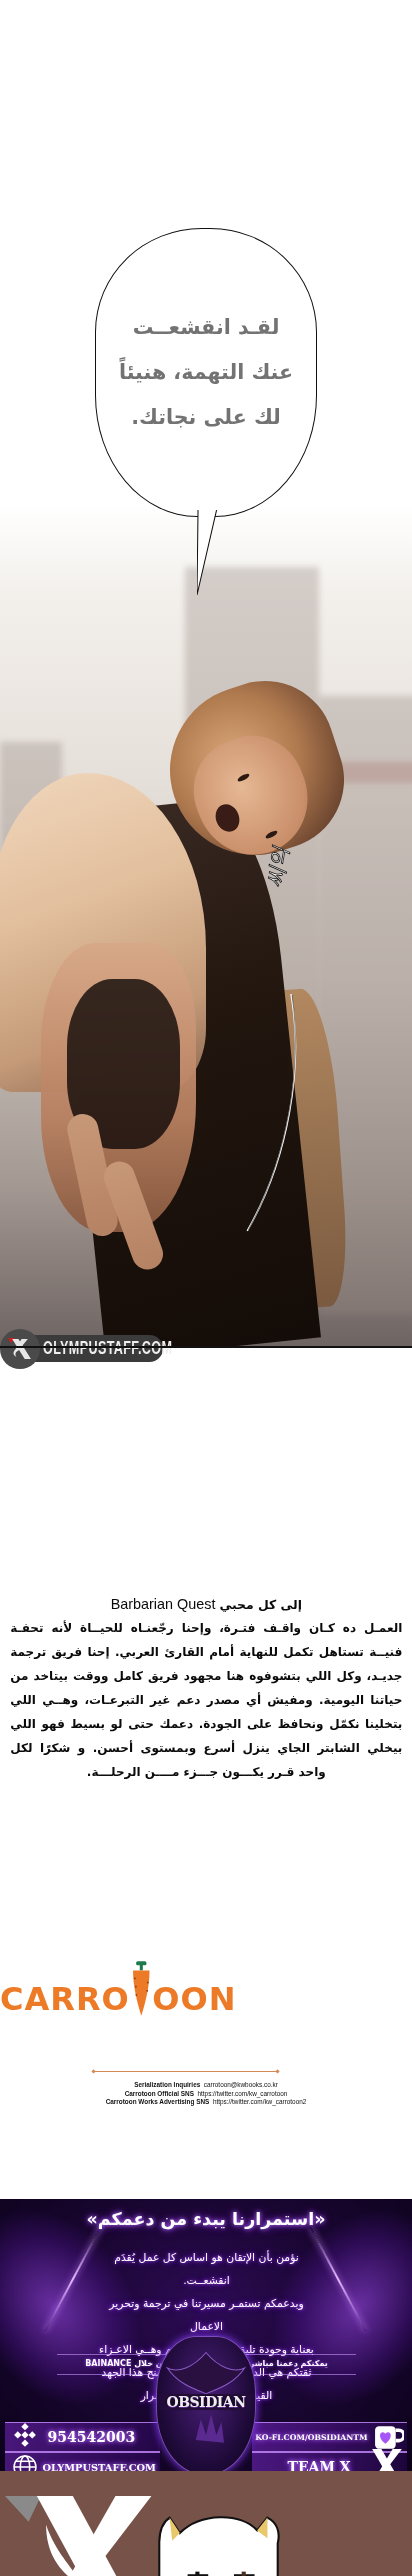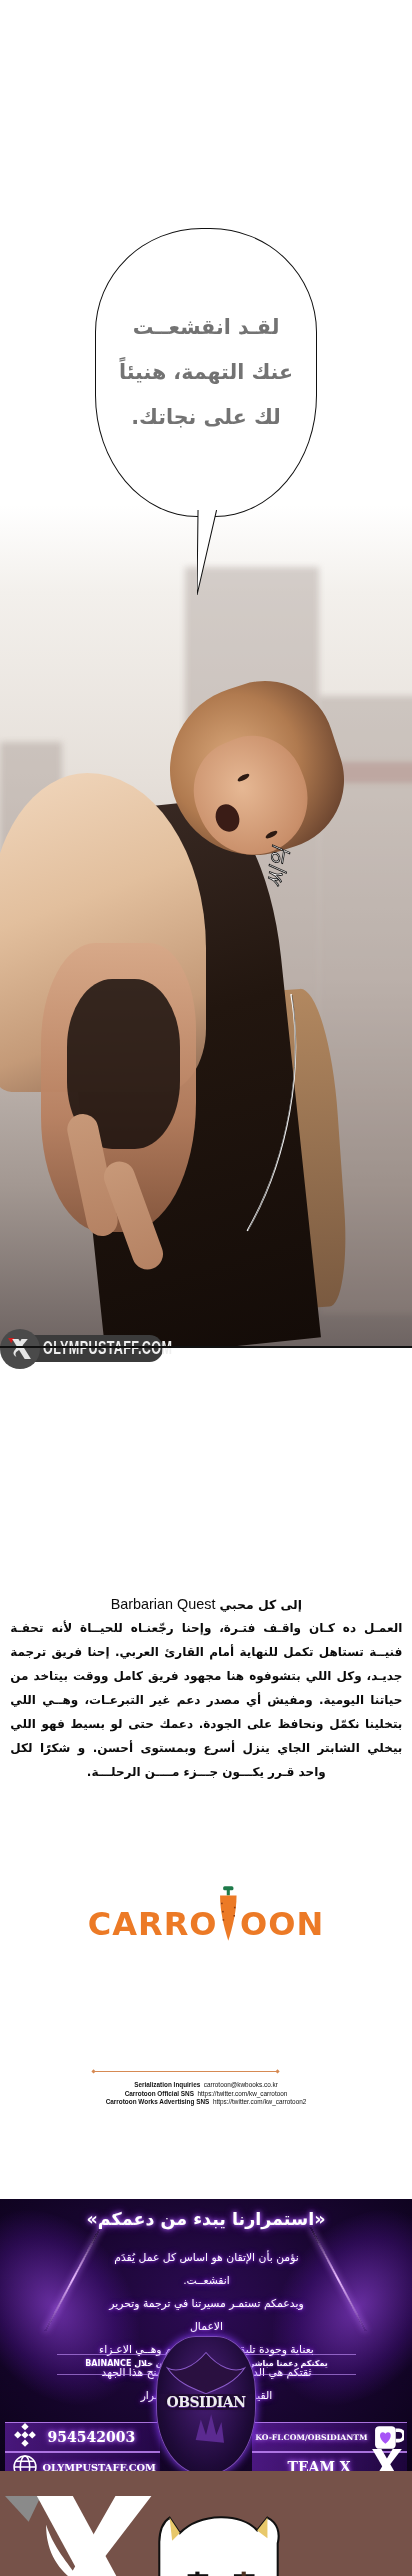--- a/index.html
+++ b/index.html
@@ -46,21 +46,21 @@
   #wm-circle { left: 0; top: 1329px; width: 40px; height: 40px; border-radius: 50%; background: #4a4a4a; display: flex; align-items: center; justify-content: center; }
   #wm-border { left: 0; top: 1346px; width: 412px; height: 1.5px; background: #111; }
 
   
   #note { left: 10.3px; top: 1594px; width: 392px; text-align: center; direction: rtl; color: #0b0b0b; }
   #note .title { font-family: "Liberation Sans", sans-serif; font-size: 14.4px; line-height: 20.6px; margin-bottom: 0; }
   #note .title b { font-weight: bold; font-family: "DejaVu Sans", sans-serif; font-size: 12.4px; }
   #note .p { font-family: "DejaVu Sans", sans-serif; font-weight: bold; font-size: 12px; line-height: 24px; text-align: justify; text-align-last: center; }
 
   
-  #carrot-logo { left: 0; top: 1895px; width: 412px; height: 57px; display: flex; justify-content: center; align-items: center; }
+  #carrot-logo { left: 0; top: 1970px; width: 412px; height: 57px; display: flex; align-items: center; }
   #carrot-logo .word { font-family: "DejaVu Sans", sans-serif; font-weight: bold; font-size: 32px; color: #ec7a26; letter-spacing: 1px; }
   #carrot-logo .carrot { display: inline-block; width: 20.6px; height: 52px; margin: 0 1px; position: relative; }
   #carrot-divider { left: 93px; top: 2071px; width: 185px; height: 1px; background: #d68a53; }
   #carrot-divider::before, #carrot-divider::after { content: ""; position: absolute; top: -1px; width: 3.1px; height: 3.1px; background: #d68a53; transform: rotate(45deg); }
   #carrot-divider::before { left: -1.5px; } #carrot-divider::after { right: -1.5px; }
   #credits { left: 0; top: 2081px; width: 412px; text-align: center; font-family: "Liberation Sans", sans-serif; font-size: 6.4px; line-height: 8.5px; color: #111; }
   #credits b { font-weight: bold; }
 
   
   #banner { left: 0; top: 2199px; width: 412px; height: 272px; overflow: hidden;

